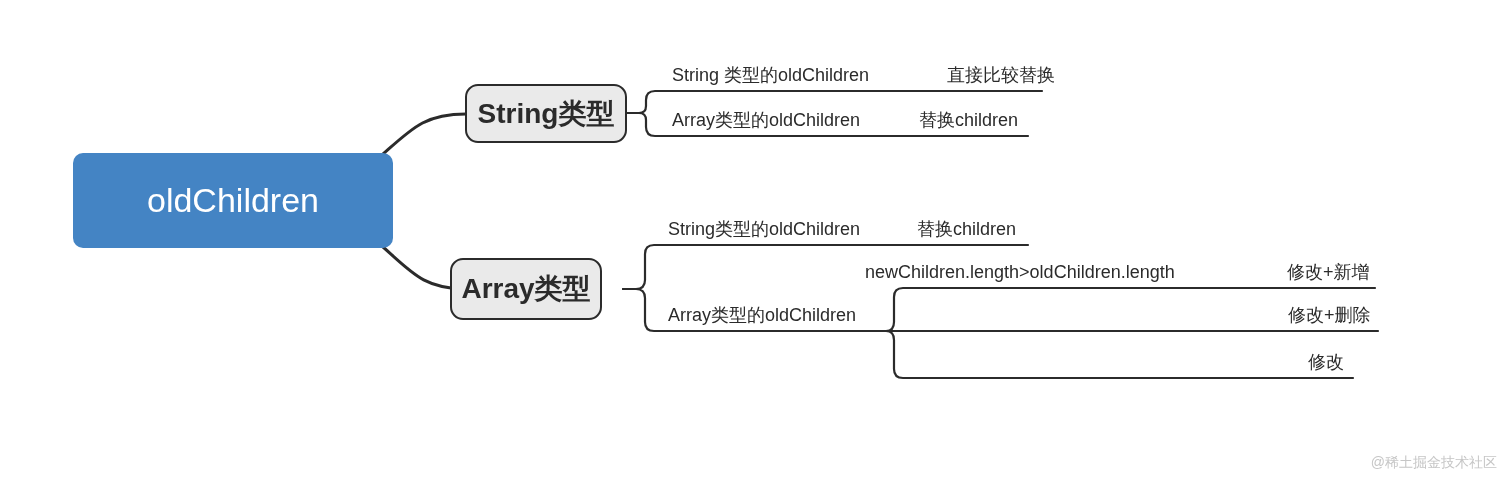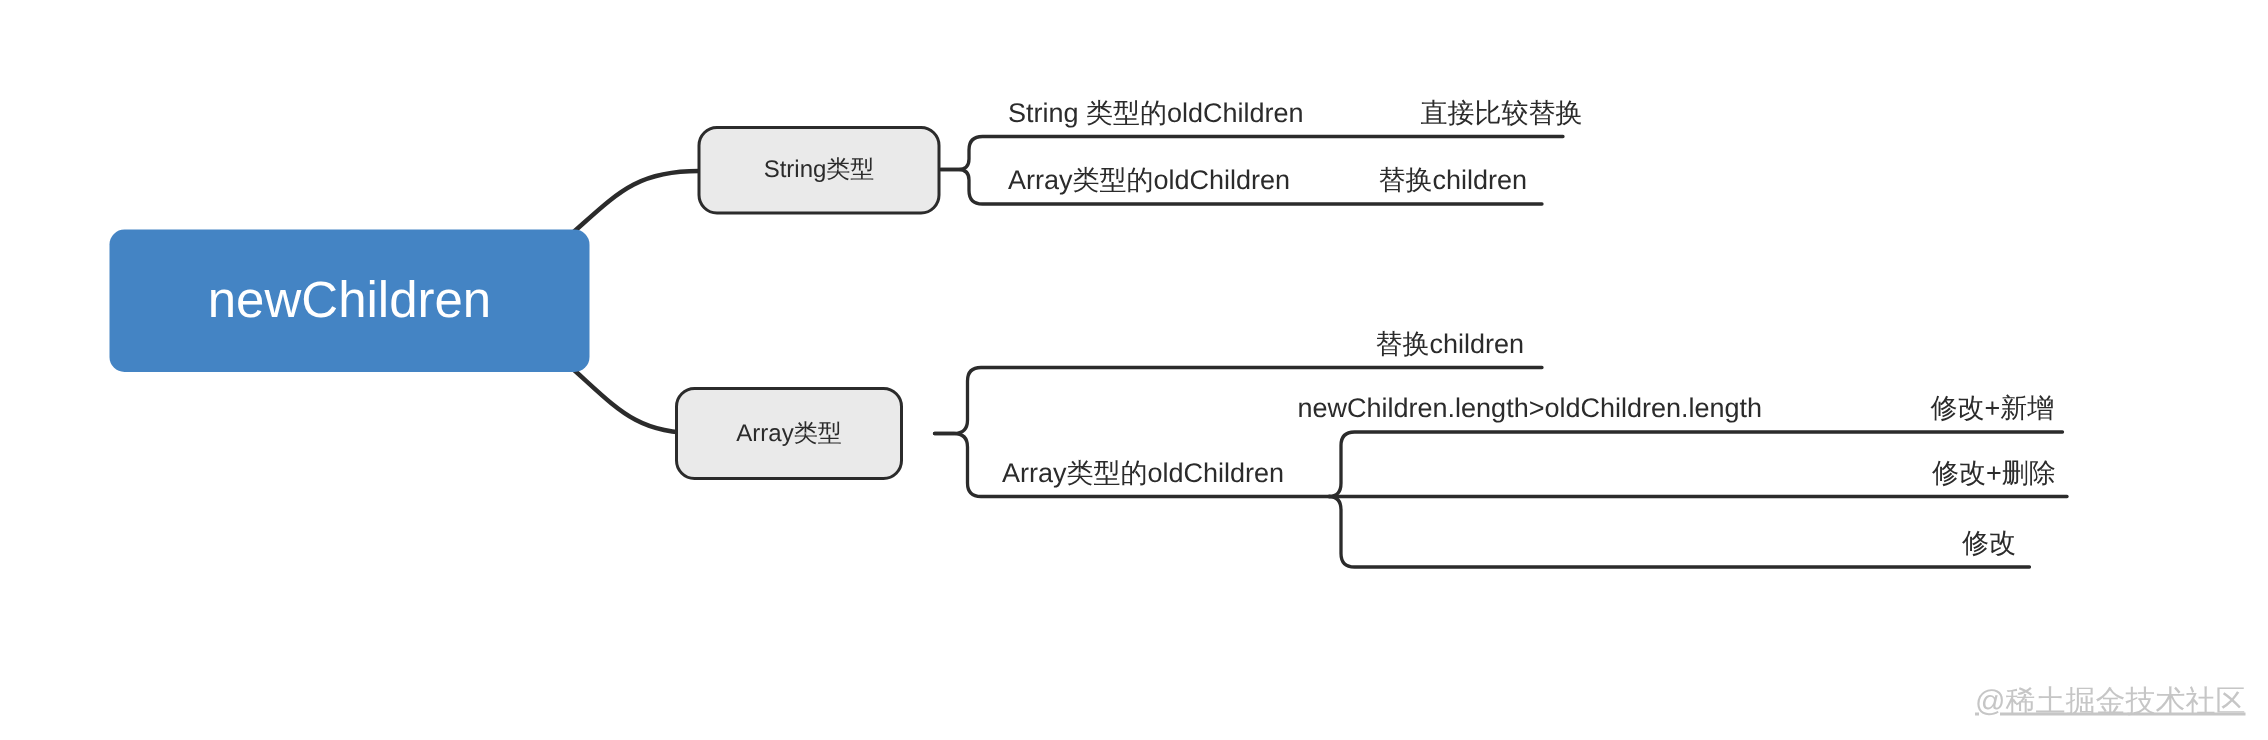--- a/index.html
+++ b/index.html
@@ -21,21 +21,21 @@
     position:absolute; display:flex; align-items:center; justify-content:center;
     box-sizing:border-box; white-space:nowrap;
   }
   .root-node{
     left:73px; top:153px; width:320px; height:95px;
     background:var(--accent); border-radius:10px;
     color:#ffffff; font-size:34px;
   }
   .topic-node{
     background:var(--node-fill); border:2.5px solid var(--line);
-    border-radius:13px; font-size:16px; color:var(--text);
+    border-radius:13px; font-size:28px; color:var(--text);font-weight:bold;
   }
   .string-node{left:465px; top:84px; width:162px; height:59px;}
   .array-node{left:450px; top:258px; width:152px; height:62px;}
 
   .lbl{
     position:absolute; font-size:18px; line-height:21px; white-space:nowrap;
     color:var(--text);
   }
   
   .s1c{left:672px; top:65px;}
@@ -49,21 +49,21 @@
   
   .g1c{left:865px; top:262px;}
   .g1a{left:1287px; top:262px;}
   .g2c{left:915px; top:305px;}
   .g2a{left:1288px; top:305px;}
   .g3c{left:915px; top:352px;}
   .g3a{left:1308px; top:352px;}
 
   .watermark{
     position:absolute; right:15px; top:454px;
-    font-size:20px; color:var(--watermark); white-space:nowrap;text-decoration:underline;
+    font-size:14px; color:var(--watermark); white-space:nowrap;
   }
 </style>
 </head>
 <body>
 
 <div class="canvas">
 
   <svg class="wires" viewBox="0 0 1512 493">
     <path class="thick" d="M 374 162 C 410 131 421 114 466 114"></path>
     <path class="thick" d="M 374 239 C 410 270 421 289 466 289"></path>
@@ -73,36 +73,37 @@
 
     <path class="thin" d="M 623 289 L 636 289 Q 645 289 645 280 L 645 254 Q 645 245 654 245 L 1028 245"></path>
     <path class="thin" d="M 623 289 L 636 289 Q 645 289 645 298 L 645 322 Q 645 331 654 331 L 886 331"></path>
 
     <path class="thin" d="M 886 331 Q 894 331 894 322 L 894 297 Q 894 288 903 288 L 1375 288"></path>
     <path class="thin" d="M 886 331 L 1378 331"></path>
     <path class="thin" d="M 886 331 Q 894 331 894 340 L 894 369 Q 894 378 903 378 L 1353 378"></path>
   </svg>
 
   <div class="node root-node">
-    <span>newChildren</span>
+    <span>oldChildren</span>
   </div>
 
   <div class="node topic-node string-node">
     <span>String类型</span>
   </div>
 
   <div class="node topic-node array-node">
     <span>Array类型</span>
   </div>
 
   <span class="lbl s1c">String 类型的oldChildren</span>
   <span class="lbl s1a">直接比较替换</span>
   <span class="lbl s2c">Array类型的oldChildren</span>
   <span class="lbl s2a">替换children</span>
 
+  <span class="lbl a1c">String类型的oldChildren</span>
   <span class="lbl a1a">替换children</span>
   <span class="lbl a2c">Array类型的oldChildren</span>
 
   <span class="lbl g1c">newChildren.length&gt;oldChildren.length</span>
   <span class="lbl g1a">修改+新增</span>
   <span class="lbl g2a">修改+删除</span>
   <span class="lbl g3a">修改</span>
 
   <span class="watermark">@稀土掘金技术社区</span>
 </div>

